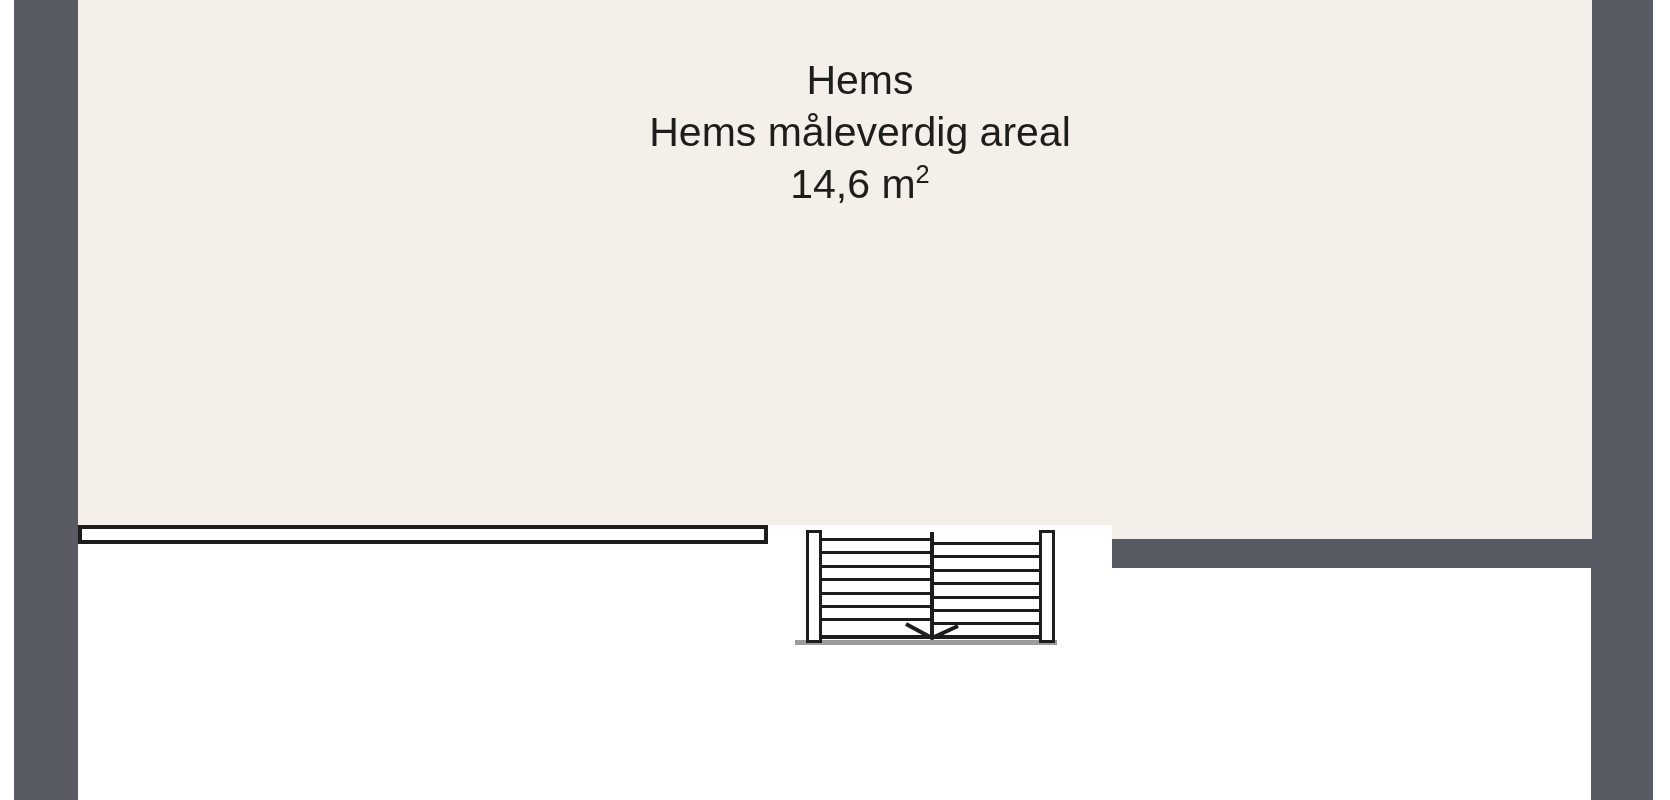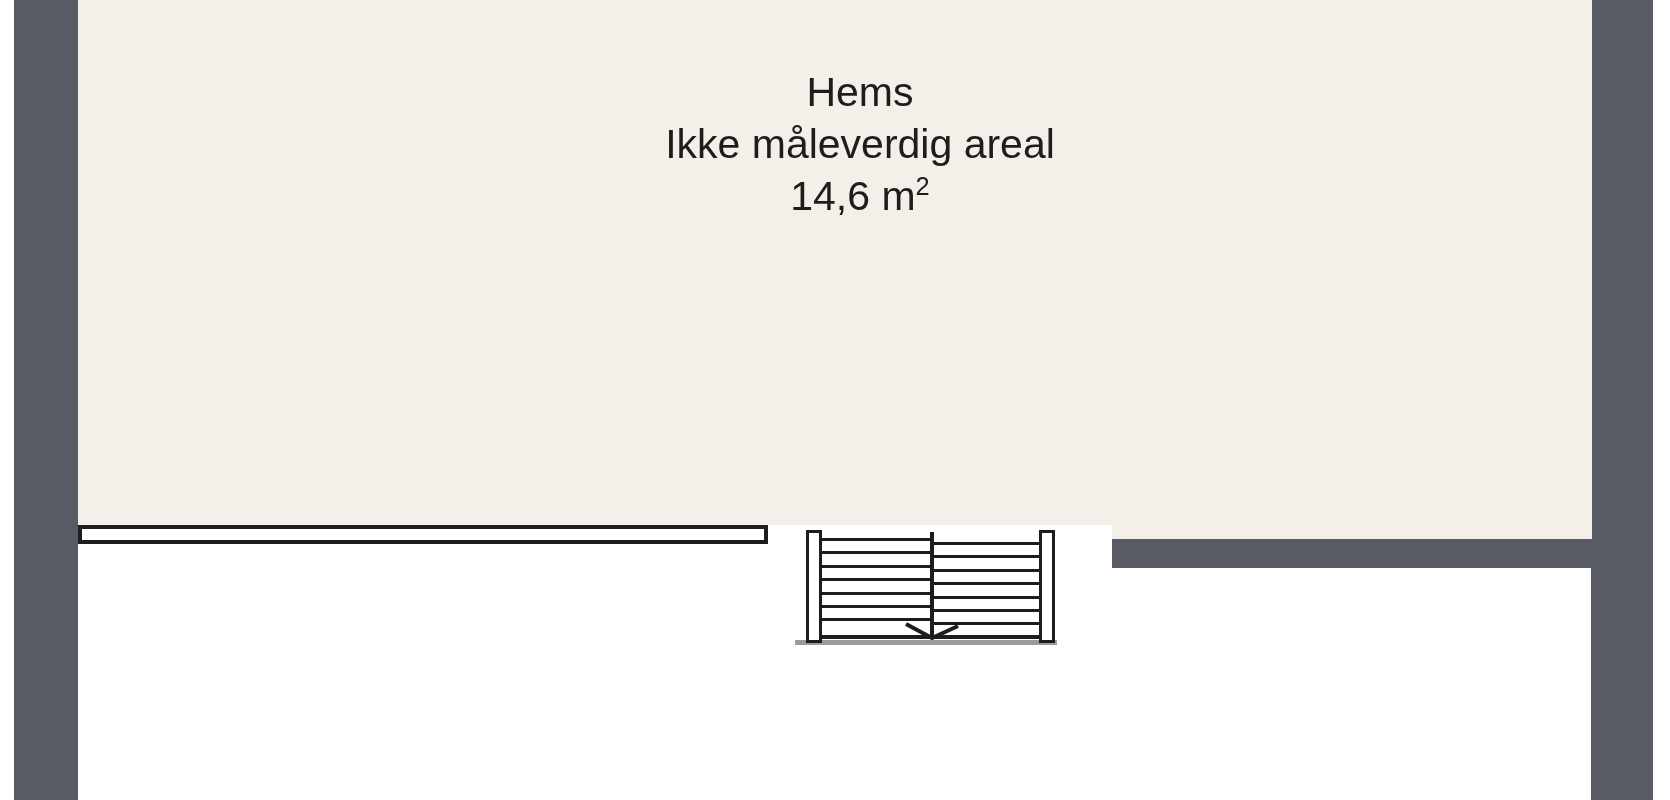--- a/index.html
+++ b/index.html
@@ -29,21 +29,21 @@
     background: var(--floor, #f4f0e9);
   }
   .floor-right-strip {
     position: absolute;
     left: 1112px; top: 525px;
     width: 480px; height: 14px;
     background: var(--floor, #f4f0e9);
   }
   .room-label {
     position: absolute;
-    left: 460px; top: 66px;
+    left: 460px; top: 54px;
     width: 800px;
     text-align: center;
     color: var(--line, #1d1d1b);
     font-size: 41px;
     line-height: 52px;
     white-space: nowrap;
   }
   .room-label sup {
     font-size: 62%;
     line-height: 0;
@@ -121,21 +121,21 @@
   <div class="wall wall-left"></div>
   <div class="wall wall-right"></div>
 
   <div class="floor-main"></div>
   <div class="floor-right-strip"></div>
 
   <div class="wall wall-inner"></div>
 
   <div class="room-label">
     <div>Hems</div>
-    <div>Ikke måleverdig areal</div>
+    <div>Hems måleverdig areal</div>
     <div><span>14,6 m</span><sup>2</sup></div>
   </div>
 
   <div class="railing"></div>
 
   <div class="stair">
     <div class="stair-shadow"></div>
     <div class="treads treads-left" id="treads-left">
         <div class="tread" style="top: 8px;"></div>
         <div class="tread" style="top: 21.4px;"></div>

